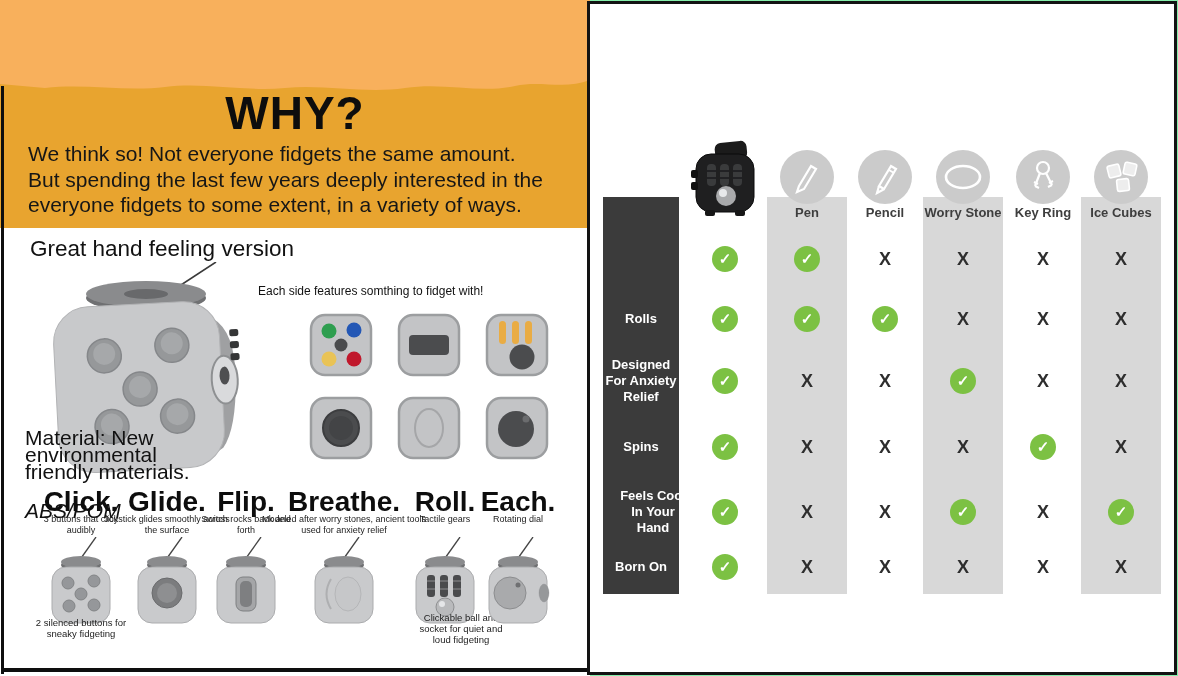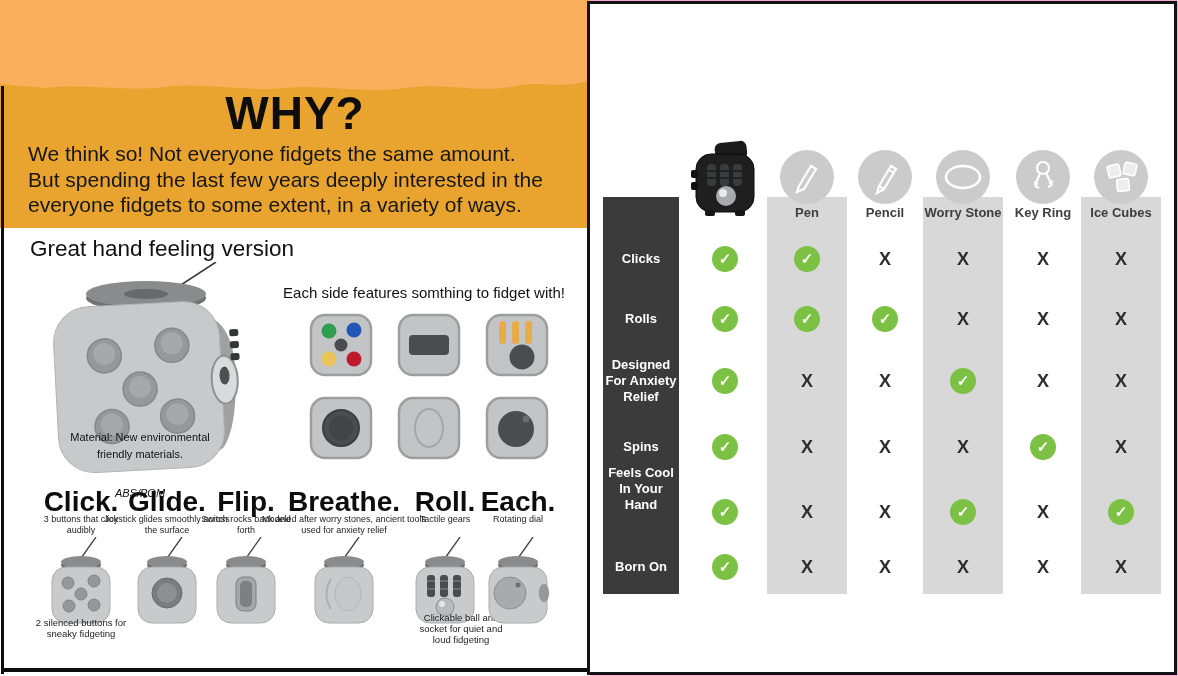--- a/index.html
+++ b/index.html
@@ -1,30 +1,30 @@
 <!DOCTYPE html>
 <html><head>
 <meta charset="utf-8">
 <style>
   html,body{margin:0;padding:0;background:#ffffff;}
   body{font-family:"Liberation Sans",sans-serif;}
-  .canvas{position:relative;width:1178px;height:676px;background:#f9a8d4;overflow:hidden;}
+  .canvas{position:relative;width:1178px;height:676px;background:#86efac;overflow:hidden;}
   .abs{position:absolute;}
   
   .left-panel{position:absolute;left:0;top:0;width:590px;height:676px;background:#fff;}
   .band-dark{position:absolute;left:0;top:60px;width:590px;height:168px;background:#E8A42F;}
   .torn-svg{position:absolute;left:0;top:0;}
   .left-border{position:absolute;left:1px;top:86px;width:3px;height:588px;background:#0e0e0e;}
   .bottom-border{position:absolute;left:1px;top:668px;width:589px;height:4px;background:#0e0e0e;}
   .why-title{position:absolute;left:0;top:90px;width:590px;text-align:center;font-size:46px;line-height:46px;font-weight:900;color:#0d0d0d;letter-spacing:1px;}
   .why-paragraph{position:absolute;left:28px;top:141px;width:556px;font-size:21px;line-height:25.7px;color:#161616;}
   .version-caption{position:absolute;left:30px;top:236px;font-size:22.5px;color:#111;}
-  .sides-caption{position:absolute;left:258px;top:284px;width:332px;text-align:center;font-size:15px;color:#111;}
+  .sides-caption{position:absolute;left:258px;top:284px;width:332px;font-size:12px;color:#111;}
   .side-tiles{position:absolute;left:309px;top:313px;display:grid;grid-template-columns:64px 64px 64px;grid-auto-rows:64px;column-gap:24px;row-gap:19px;}
-  .material-note{position:absolute;left:25px;top:429px;width:230px;text-align:center;font-size:11px;line-height:17px;color:#111;}
+  .material-note{position:absolute;left:25px;top:429px;width:230px;text-align:left;font-size:21px;line-height:17px;color:#111;}
   .material-abs{margin-top:22px;font-style:italic;}
   .feature-title{font-weight:700;font-size:28px;color:#0d0d0d;line-height:21px;}
   .feature-caption{font-size:9px;line-height:10.5px;color:#1c1c1c;margin-top:2px;}
   .feature-text{position:absolute;top:491px;text-align:center;}
   .feature-foot{position:absolute;text-align:center;font-size:9.5px;line-height:11px;color:#1c1c1c;}
   
   .right-panel{position:absolute;left:587px;top:1px;width:590px;height:674px;border:3px solid #131313;box-sizing:border-box;background:#fff;}
   .cmp-col-bg{position:absolute;top:193px;height:397px;width:80px;background:#D8D8D8;}
   .cmp-labelcol{position:absolute;left:13px;top:193px;width:76px;height:397px;background:#3B3B3B;}
   .cmp-icon{position:absolute;top:146px;width:54px;height:54px;border-radius:50%;background:#CBCBCB;display:flex;align-items:center;justify-content:center;}
@@ -290,21 +290,20 @@
       <div class="cmp-icon" style="left: 504px;">
         <svg width="54" height="54" viewBox="0 0 54 54">
           <g fill="#EDEDED" stroke="#fff" stroke-width="1.6">
             <rect x="14" y="15" width="12" height="12" rx="2" transform="rotate(-14 20 21)"></rect>
             <rect x="30" y="13" width="12" height="12" rx="2" transform="rotate(12 36 19)"></rect>
             <rect x="23" y="29" width="12" height="12" rx="2" transform="rotate(-6 29 35)"></rect>
           </g>
         </svg>
       </div>
       <div class="cmp-collabel" style="left: 483px;">Ice Cubes</div>
-      <div class="cmp-rowlabel" style="top: 222px; height: 66px;">Clicks</div>
       <div class="cmp-cell" style="left: 96px; top: 222px; height: 66px;">
         <div class="check">✓</div>
       </div>
       <div class="cmp-cell" style="left: 178px; top: 222px; height: 66px;">
         <div class="check">✓</div>
       </div>
       <div class="cmp-cell" style="left: 256px; top: 222px; height: 66px;">
         <span class="xmark">X</span>
       </div>
       <div class="cmp-cell" style="left: 334px; top: 222px; height: 66px;">
@@ -366,21 +365,21 @@
       </div>
       <div class="cmp-cell" style="left: 334px; top: 410px; height: 66px;">
         <span class="xmark">X</span>
       </div>
       <div class="cmp-cell" style="left: 414px; top: 410px; height: 66px;">
         <div class="check">✓</div>
       </div>
       <div class="cmp-cell" style="left: 492px; top: 410px; height: 66px;">
         <span class="xmark">X</span>
       </div>
-      <div class="cmp-rowlabel" style="top: 452px; height: 66px;">Feels Cool In Your Hand</div>
+      <div class="cmp-rowlabel" style="top: 475px; height: 66px; margin-left: 12px;">Feels Cool In Your Hand</div>
       <div class="cmp-cell" style="left: 96px; top: 475px; height: 66px;">
         <div class="check">✓</div>
       </div>
       <div class="cmp-cell" style="left: 178px; top: 475px; height: 66px;">
         <span class="xmark">X</span>
       </div>
       <div class="cmp-cell" style="left: 256px; top: 475px; height: 66px;">
         <span class="xmark">X</span>
       </div>
       <div class="cmp-cell" style="left: 334px; top: 475px; height: 66px;">

